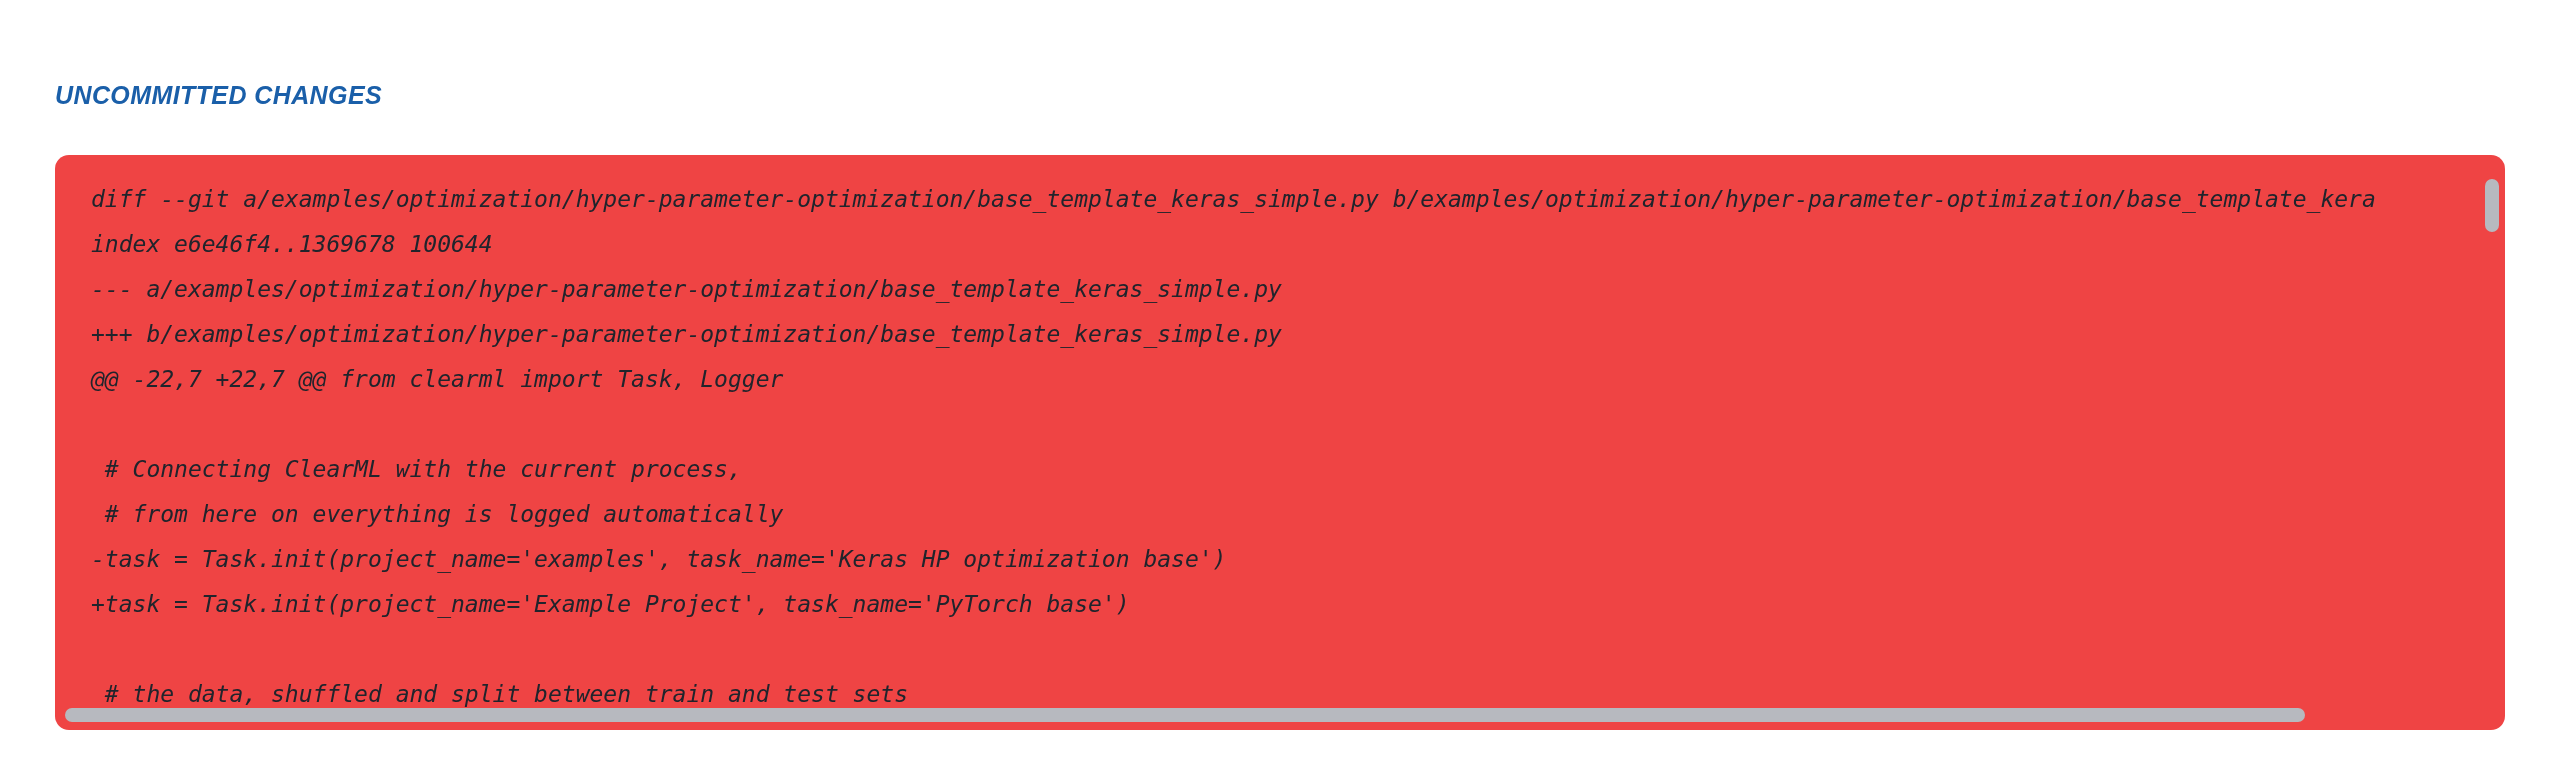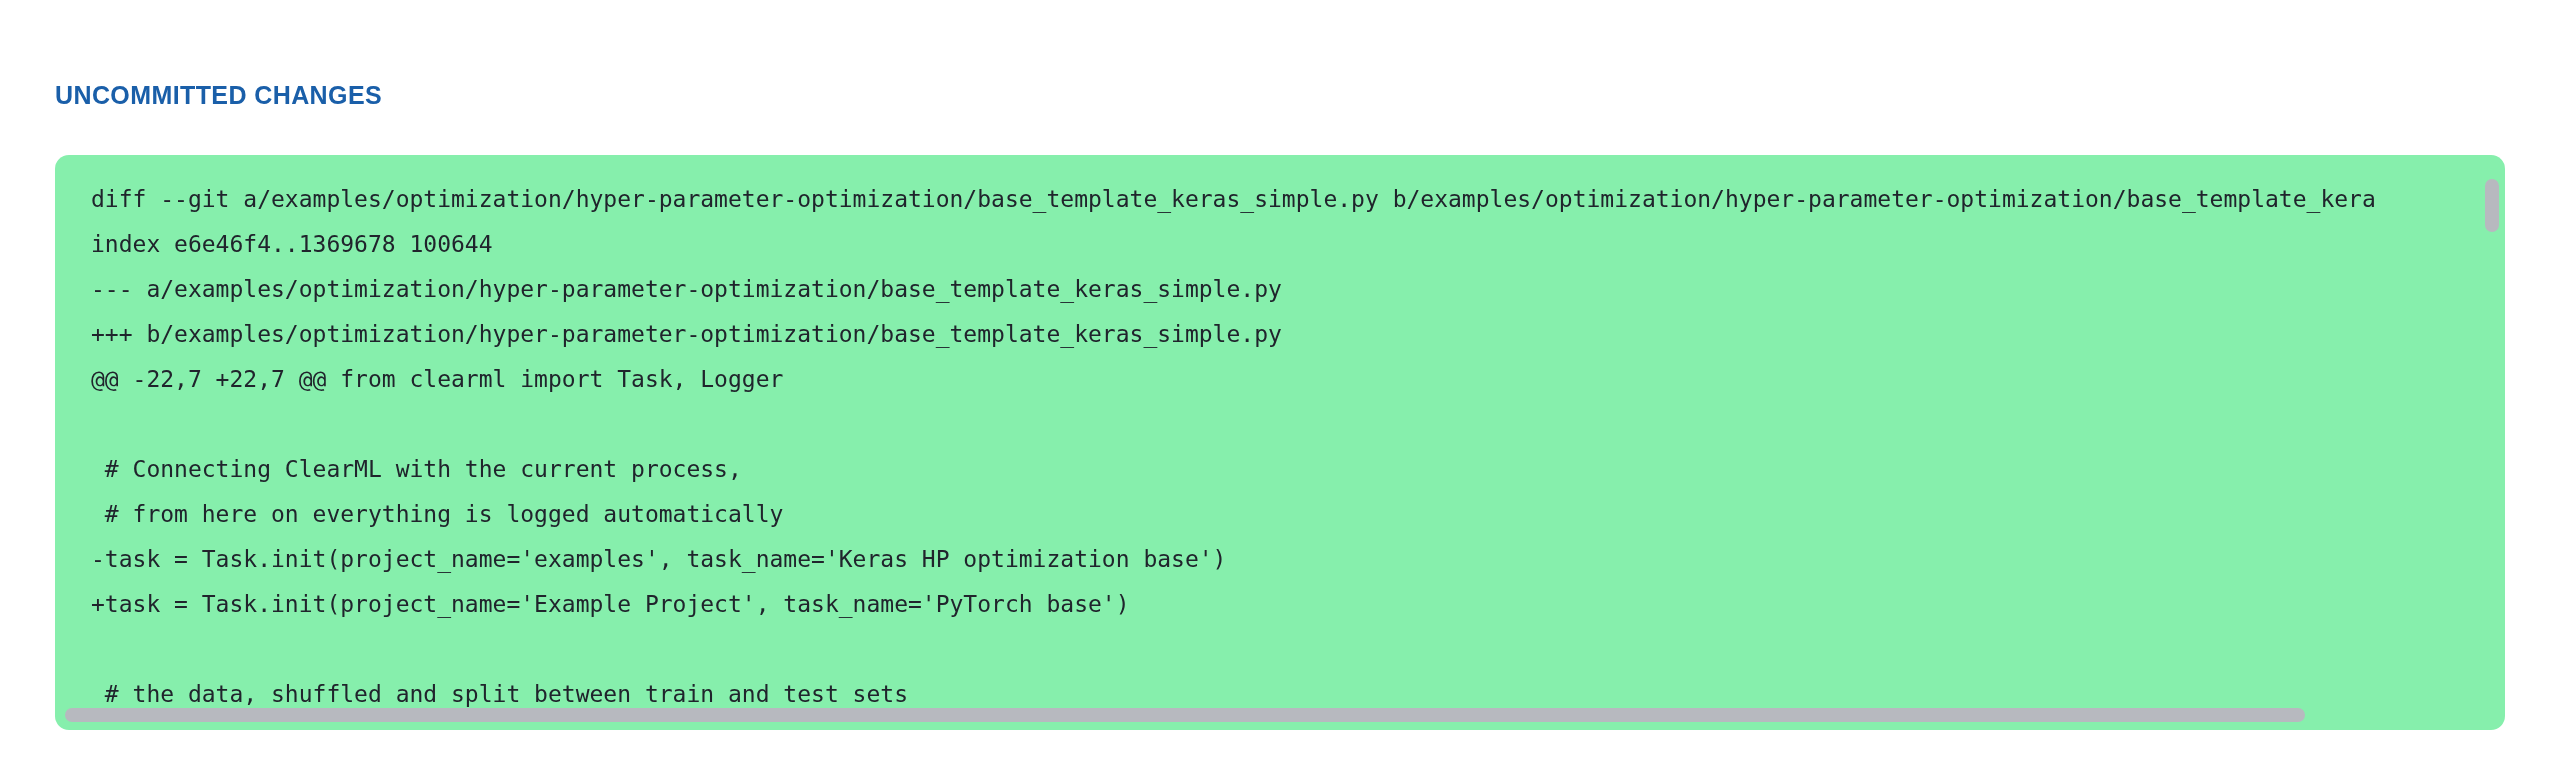--- a/index.html
+++ b/index.html
@@ -12,20 +12,21 @@
     height: 763px;
     font-family: "Liberation Sans", sans-serif;
     overflow: hidden;
   }
 
   .page {
     position: relative;
     width: 2558px;
     height: 763px;
     background: #ffffff;
+    font-style: italic;
   }
 
   
   .section-title {
     position: absolute;
     left: 55px;
     top: 80px;
     font-family: "Liberation Sans", sans-serif;
     font-size: 25px;
     font-weight: 700;
@@ -36,21 +37,21 @@
     line-height: 30px;
   }
 
   
   .diff-panel {
     position: absolute;
     left: 55px;
     top: 155px;
     width: 2450px;
     height: 575px;
-    background: #86efac;
+    background: #ef4444;
     border-radius: 14px;
     overflow: hidden;
   }
 
   .diff-scroll {
     position: absolute;
     left: 0;
     top: 0;
     right: 0;
     bottom: 0;

